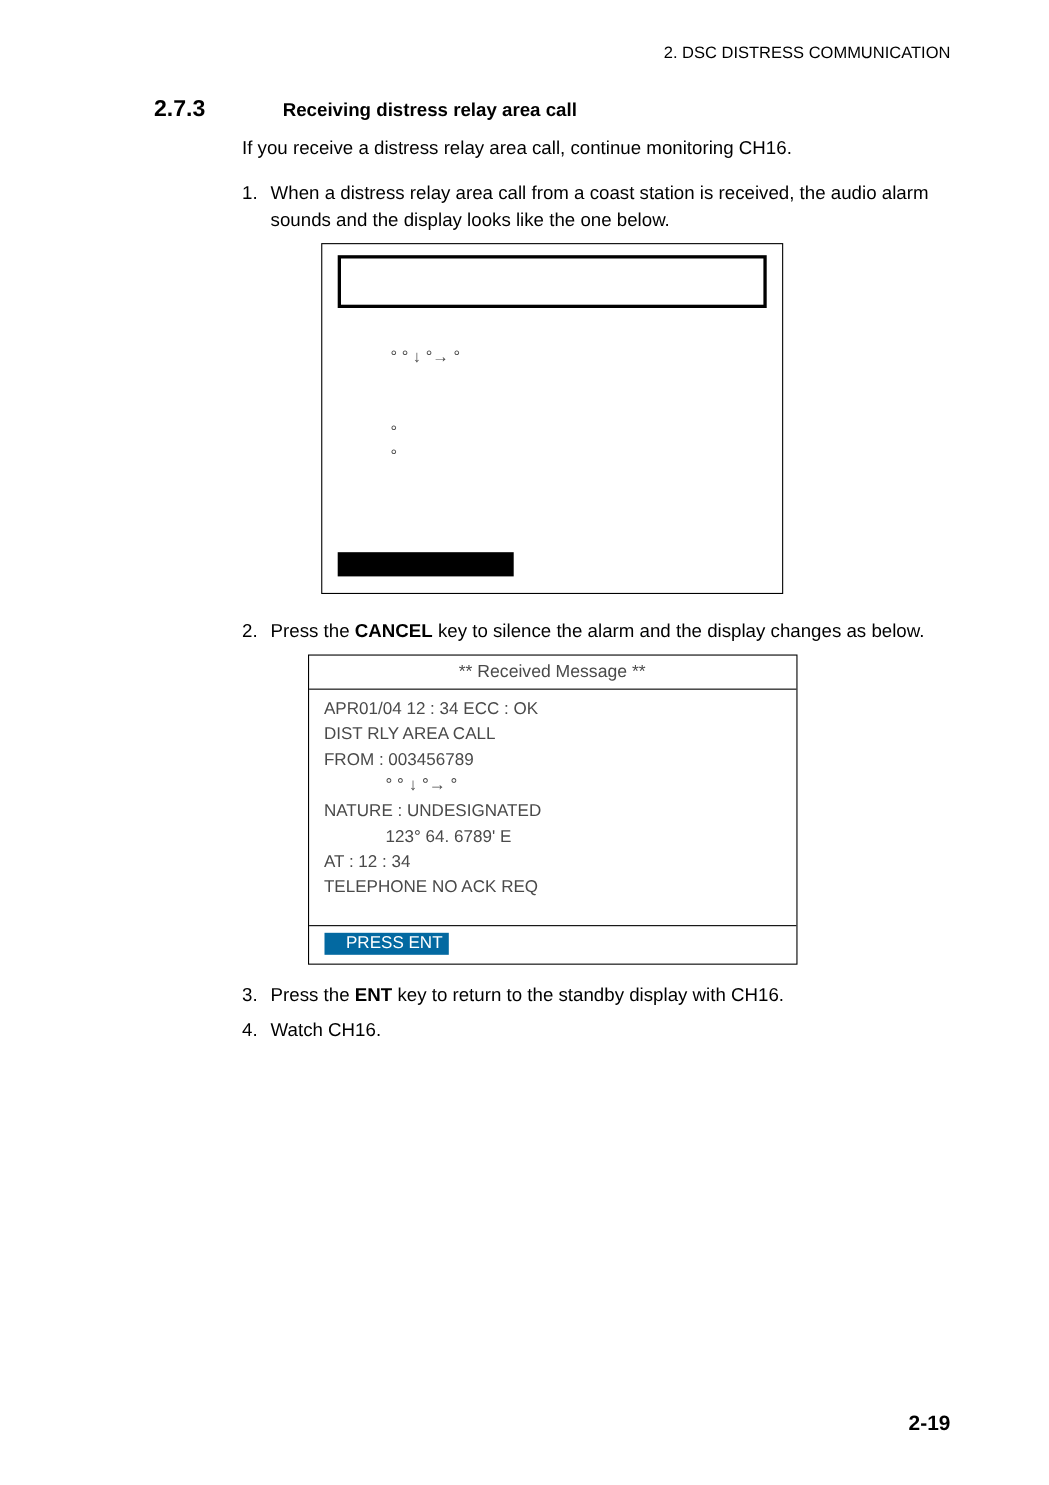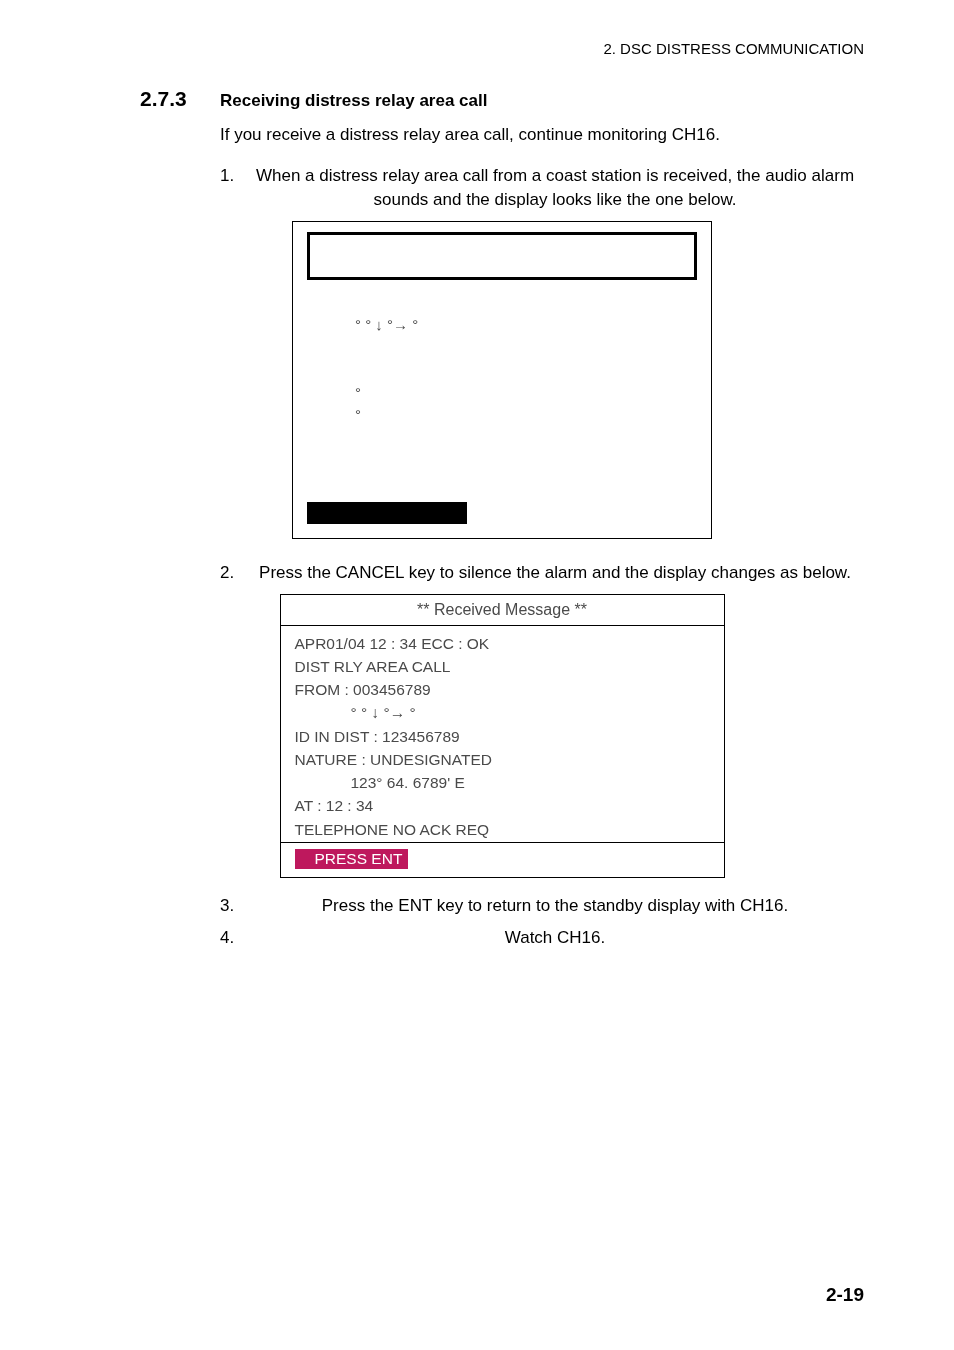--- a/index.html
+++ b/index.html
@@ -18,20 +18,21 @@
   }
   .running-header {
     text-align: right;
     font-size: 15px;
     margin-bottom: 30px;
   }
   .section-row {
     display: flex;
     align-items: baseline;
     margin-bottom: 12px;
+    gap: 37px;
   }
   .section-num {
     font-size: 21px;
     font-weight: bold;
     width: 80px;
     flex-shrink: 0;
   }
   .section-title {
     font-size: 17px;
     font-weight: bold;
@@ -48,21 +49,20 @@
     line-height: 1.45;
     margin-bottom: 8px;
     display: flex;
   }
   .numbered-item .num {
     width: 26px;
     flex-shrink: 0;
   }
   .numbered-item .txt {
     flex: 1;
-    text-align: center;
   }
   .lcd-outer {
     margin: 4px auto 22px auto;
     width: 420px;
     border: 1.5px solid #000;
     padding: 10px 14px 10px 14px;
     box-sizing: border-box;
   }
   .lcd-titlebar {
     border: 3px solid #000;
@@ -99,44 +99,44 @@
     color: #4a4a4a;
     padding: 6px 0 6px 0;
     border-bottom: 1px solid #000;
     font-family: Arial, sans-serif;
   }
   .lcd2-body {
     font-family: Arial, sans-serif;
     font-size: 15.5px;
     line-height: 1.5;
     color: #4a4a4a;
-    padding: 6px 12px 1px 14px;
+    padding: 6px 12px 22px 14px;
     border-bottom: 1px solid #000;
   }
   .lcd2-body .subindent { margin-left: 56px; }
   .lcd2-body .posindent { margin-left: 56px; }
   .lcd2-footer {
     padding: 6px 12px 8px 14px;
   }
   .press-ent {
     display: inline-block;
-    background: #be185d;
+    background: #0369a1;
     color: #fff;
     font-family: Arial, sans-serif;
     font-size: 15.5px;
     padding: 1px 6px 1px 20px;
   }
   .page-num {
     position: absolute;
     bottom: 44px;
     right: 90px;
     font-size: 19px;
     font-weight: bold;
   }
-  .bold { font-weight: normal; }
+  .bold { font-weight: bold; }
 </style>
 </head>
 <body>
 
 <div class="page">
 
   <div class="running-header">2. DSC DISTRESS COMMUNICATION</div>
 
   <div class="section-row">
     <div class="section-num">2.7.3</div>
@@ -173,21 +173,20 @@
     </div>
   </div>
 
   <div class="lcd-outer2">
     <div class="lcd2-title">** Received Message **</div>
     <div class="lcd2-body">
       <div>APR01/04 12 : 34    ECC : OK</div>
       <div>DIST RLY AREA CALL</div>
       <div>FROM : 003456789</div>
       <div class="subindent">°          °   ↓    °→     °</div>
-      <div>ID IN DIST : 123456789</div>
       <div>NATURE : UNDESIGNATED</div>
       <div class="posindent">123° 64. 6789' E</div>
       <div>AT : 12 : 34</div>
       <div>TELEPHONE    NO ACK REQ</div>
     </div>
     <div class="lcd2-footer">
       <span class="press-ent">PRESS ENT</span>
     </div>
   </div>
 

